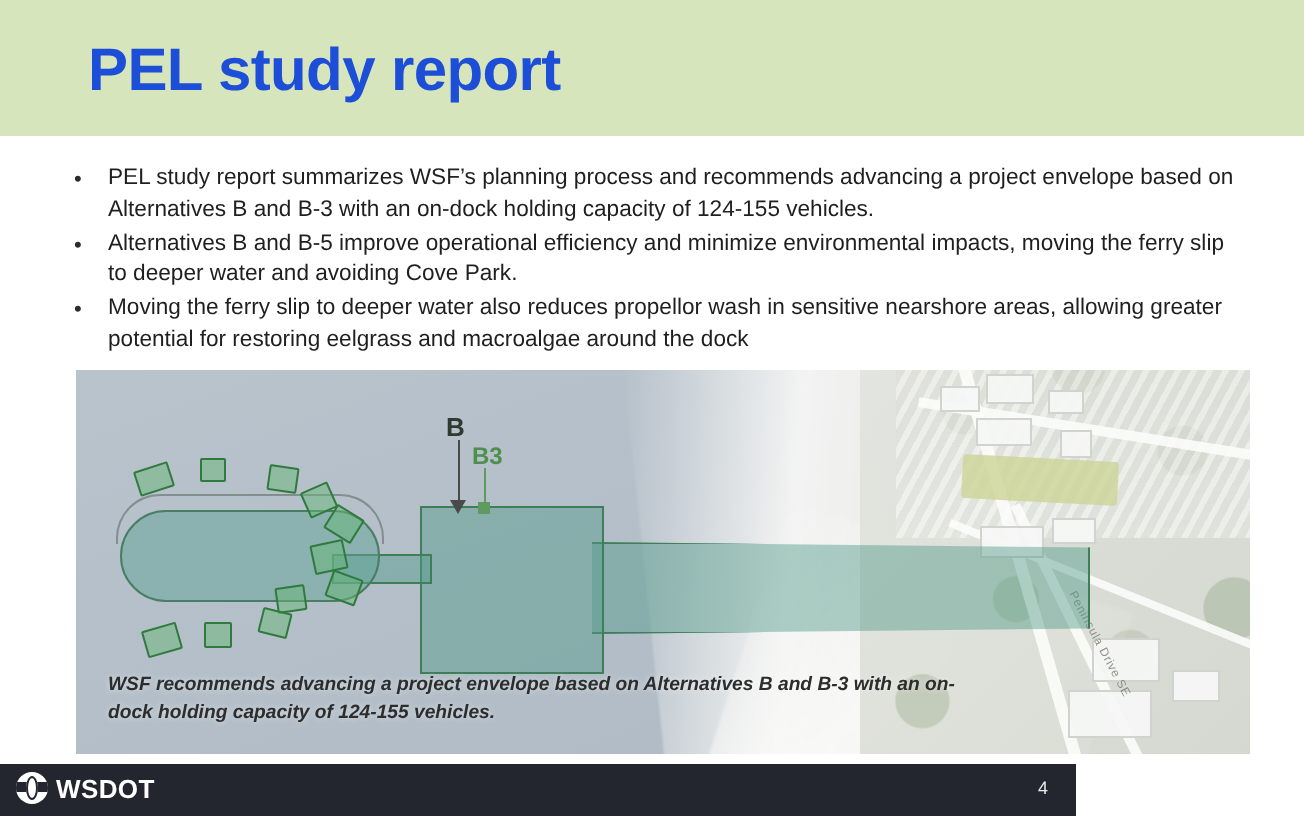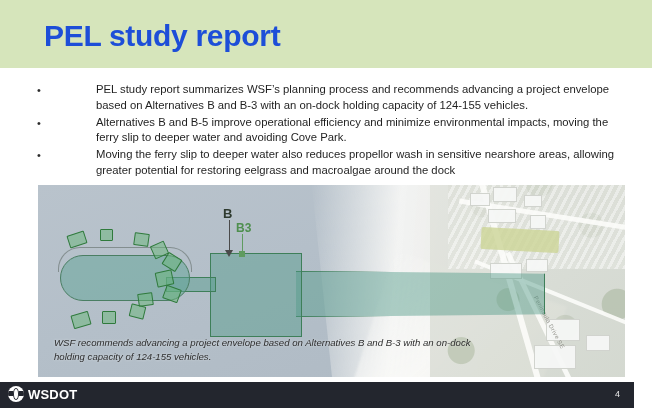--- a/index.html
+++ b/index.html
@@ -55,21 +55,20 @@
     line-height: 16px;
     text-align: left;
     padding-left: 3px;
     box-sizing: border-box;
   }
   .bullet-text {
     flex: 1 1 auto;
     font-size: 11.3px;
     line-height: 15.8px;
     color: #1f1f1f;
-    margin-left: 42px;
   }
 
   
   .map-figure {
     position: absolute;
     left: 38px;
     top: 185px;
     width: 587px;
     height: 192px;
     overflow: hidden;
@@ -210,21 +209,21 @@
   }
 
   
   .map-caption {
     position: absolute;
     left: 16px;
     bottom: 13px;
     width: 430px;
     font-size: 9.6px;
     font-style: italic;
-    font-weight: normal;
+    font-weight: bold;
     line-height: 14px;
     color: #2d2d2d;
     text-shadow: 0 0 3px rgba(255,255,255,0.55);
   }
 
   
   .callout-b, .callout-b3 {
     position: absolute;
     font-weight: bold;
     white-space: nowrap;
@@ -258,21 +257,21 @@
     position: absolute;
     left: 239px; top: 251px;
     width: 6px; height: 6px;
     background: #5f9b5f;
   }
 
   
   .footer {
     position: absolute;
     left: 0; bottom: 0;
-    width: 634px;
+    width: 538px;
     height: 26px;
     background: #23262e;
   }
   .wsdot-logo {
     position: absolute;
     left: 8px; top: 4px;
     display: flex;
     align-items: center;
     gap: 4px;
   }

